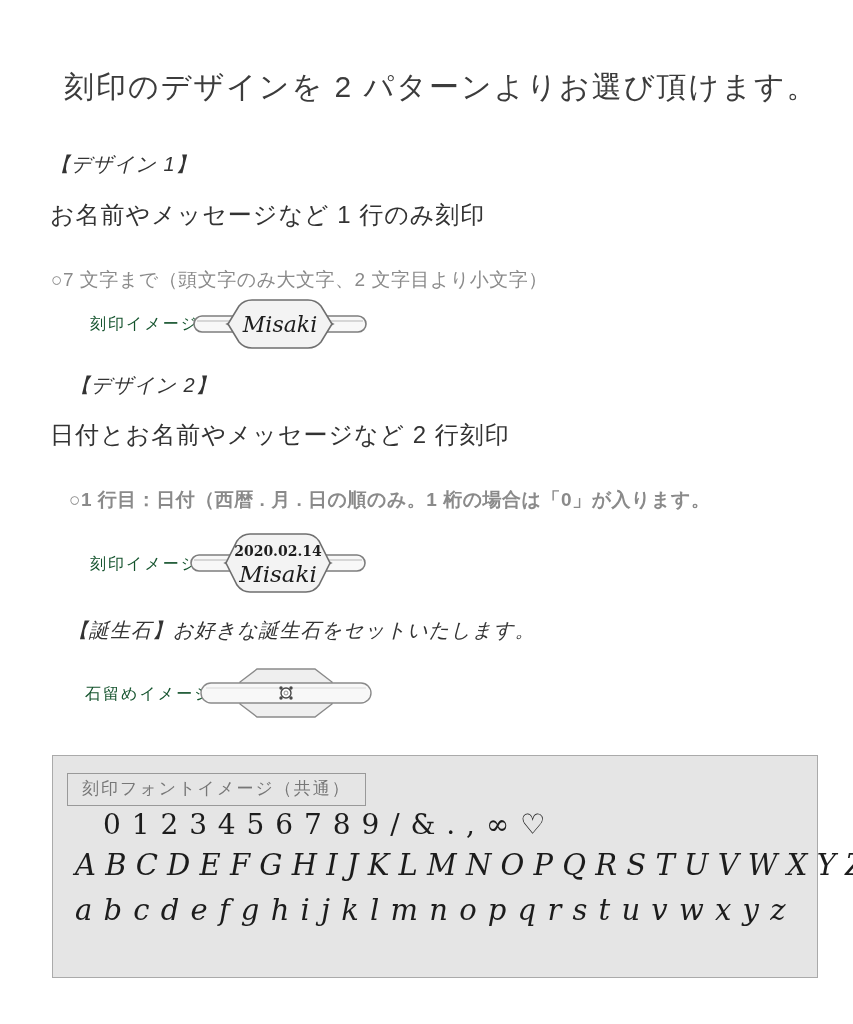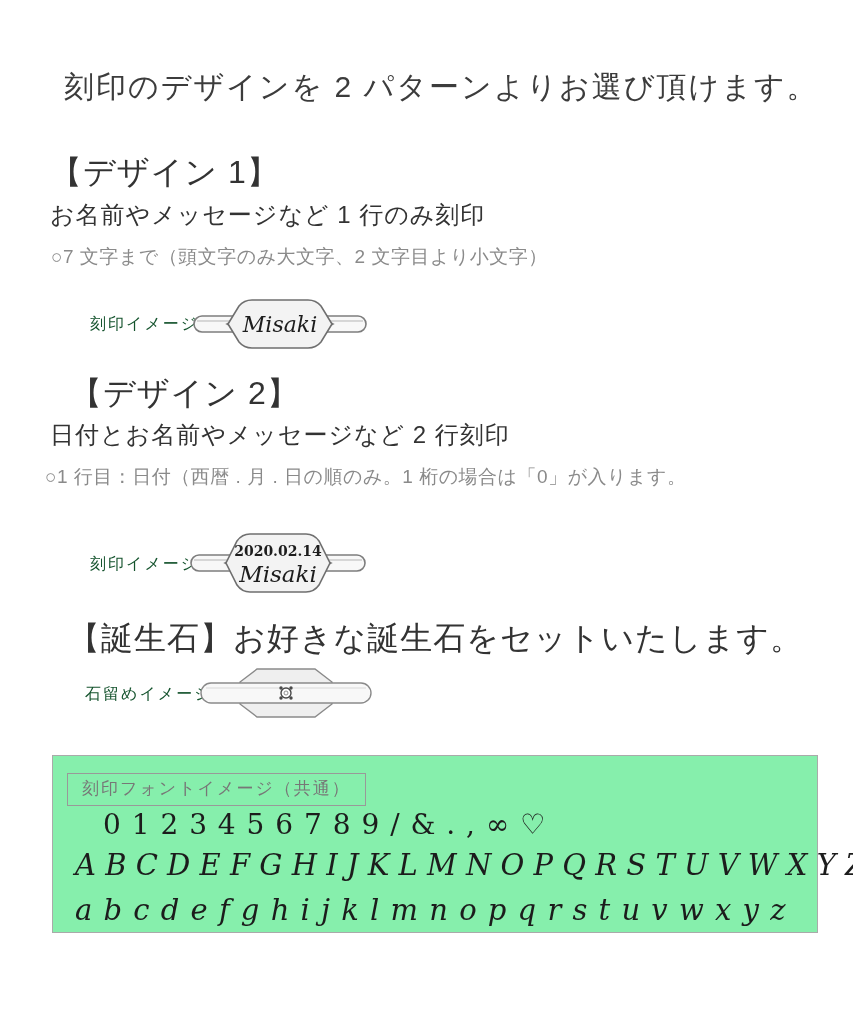--- a/index.html
+++ b/index.html
@@ -11,40 +11,40 @@
     height: 1024px;
     background: #ffffff;
     overflow: hidden;
     color: #3b3b3b;
   }
   .abs { position: absolute; white-space: nowrap; }
   .title {
     left: 64px; top: 67px;
     font-size: 30px; letter-spacing: 2px; color: #3c3c3c;
   }
-  .sec-heading { font-size: 32px; color: #333333; letter-spacing: 1px; }
+  .sec-heading { font-size: 20px; color: #333333; letter-spacing: 1px; font-style: italic; }
   .sec-desc    { font-size: 24px; color: #333333; letter-spacing: 1px; }
-  .sec-note    { font-size: 19px; color: #8a8a8a; letter-spacing: 0.5px; }
+  .sec-note    { font-size: 19px; color: #8a8a8a; letter-spacing: 0.5px; margin-top: 23px; }
   .img-label   { font-size: 16px; color: #14532d; letter-spacing: 2px; }
   .ring-svg { position: absolute; }
   .ring-engrave {
     font-family: "DejaVu Serif", "Liberation Serif", serif;
     font-style: italic;
     fill: #1d1d1d;
   }
   .ring-date {
     font-family: "DejaVu Serif", "Liberation Serif", serif;
     font-weight: bold;
     fill: #1d1d1d;
   }
   .font-box {
     left: 52px; top: 755px;
-    width: 766px; height: 178px;
+    width: 766px; height: 223px;
     border: 1px solid #aaaaaa;
-    background: #86efac;
+    background: #e5e5e5;
   }
   .font-box-label {
     position: absolute; left: 14px; top: 17px;
     border: 1px solid #999999;
     padding: 3px 14px 5px 14px;
     font-size: 17px; color: #777777; letter-spacing: 2px;
     white-space: nowrap;
   }
   .font-line {
     position: absolute; left: 22px;
@@ -77,21 +77,21 @@
 
     <path d="M 55,12 Q 43,24 34,28 Q 43,32 55,44" fill="none" stroke="#7d7d7d" stroke-width="1.4"></path>
     <path d="M 119,12 Q 131,24 140,28 Q 131,32 119,44" fill="none" stroke="#7d7d7d" stroke-width="1.4"></path>
 
     <path d="M 59,4 L 115,4 Q 123,4 128,10 L 139,28 L 128,46 Q 123,52 115,52 L 59,52 Q 51,52 46,46 L 35,28 L 46,10 Q 51,4 59,4 Z" fill="#f3f3f3" stroke="#6f6f6f" stroke-width="1.6"></path>
     <text class="ring-engrave" x="87" y="36" font-size="22" text-anchor="middle">Misaki</text>
   </svg>
 
   <div class="abs sec-heading" style="left:50px; top:372px;margin-left:20px;">【デザイン 2】</div>
   <div class="abs sec-desc" style="left:50px; top:419px;">日付とお名前やメッセージなど 2 行刻印</div>
-  <div class="abs sec-note" style="left:45px; top:464px;">○1 行目：日付（西暦 . 月 . 日の順のみ。1 桁の場合は「0」が入ります。</div>
+  <div class="abs sec-note" style="left:69px; top:464px;font-weight:bold;">○1 行目：日付（西暦 . 月 . 日の順のみ。1 桁の場合は「0」が入ります。</div>
 
   <div class="abs img-label" style="left:90px; top:554px;">刻印イメージ</div>
 
   <svg class="ring-svg" style="left:190px; top:532px;" width="176" height="62" viewBox="0 0 176 62">
 
     <rect x="1" y="23" width="50" height="16" rx="8" fill="#f8f8f8" stroke="#7d7d7d" stroke-width="1.6"></rect>
     <rect x="125" y="23" width="50" height="16" rx="8" fill="#f8f8f8" stroke="#7d7d7d" stroke-width="1.6"></rect>
     <line x1="4" y1="28" x2="48" y2="28" stroke="#b5b5b5" stroke-width="1"></line>
     <line x1="128" y1="28" x2="172" y2="28" stroke="#b5b5b5" stroke-width="1"></line>
 

